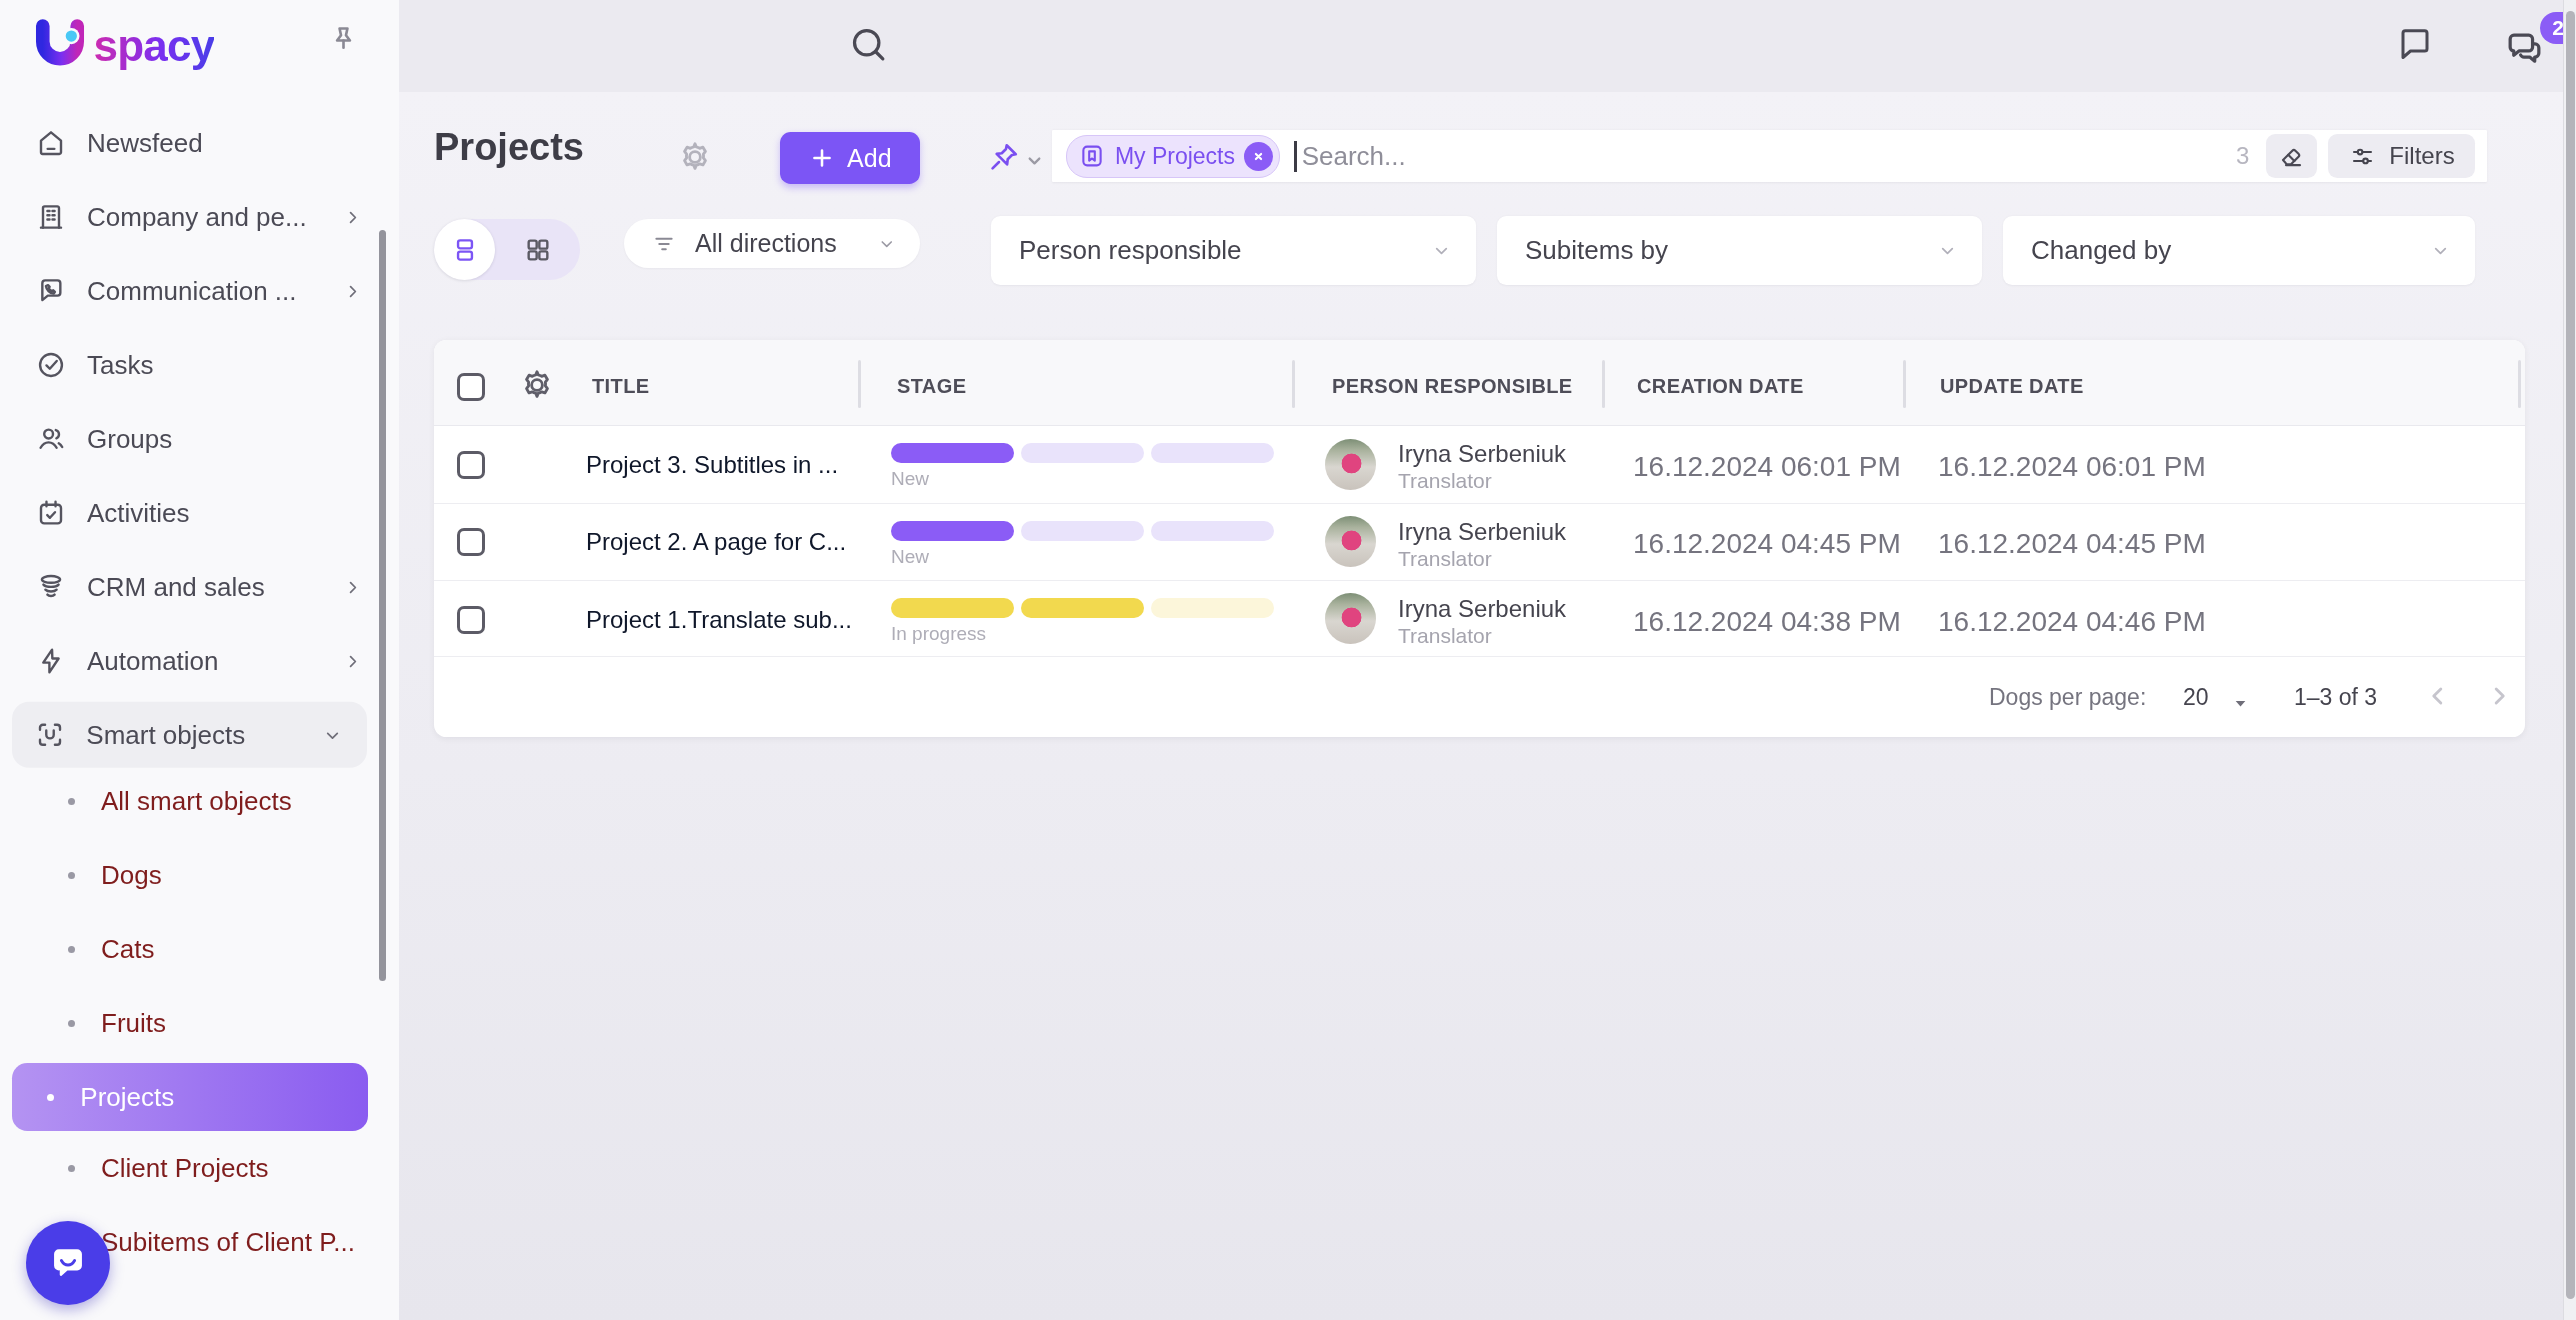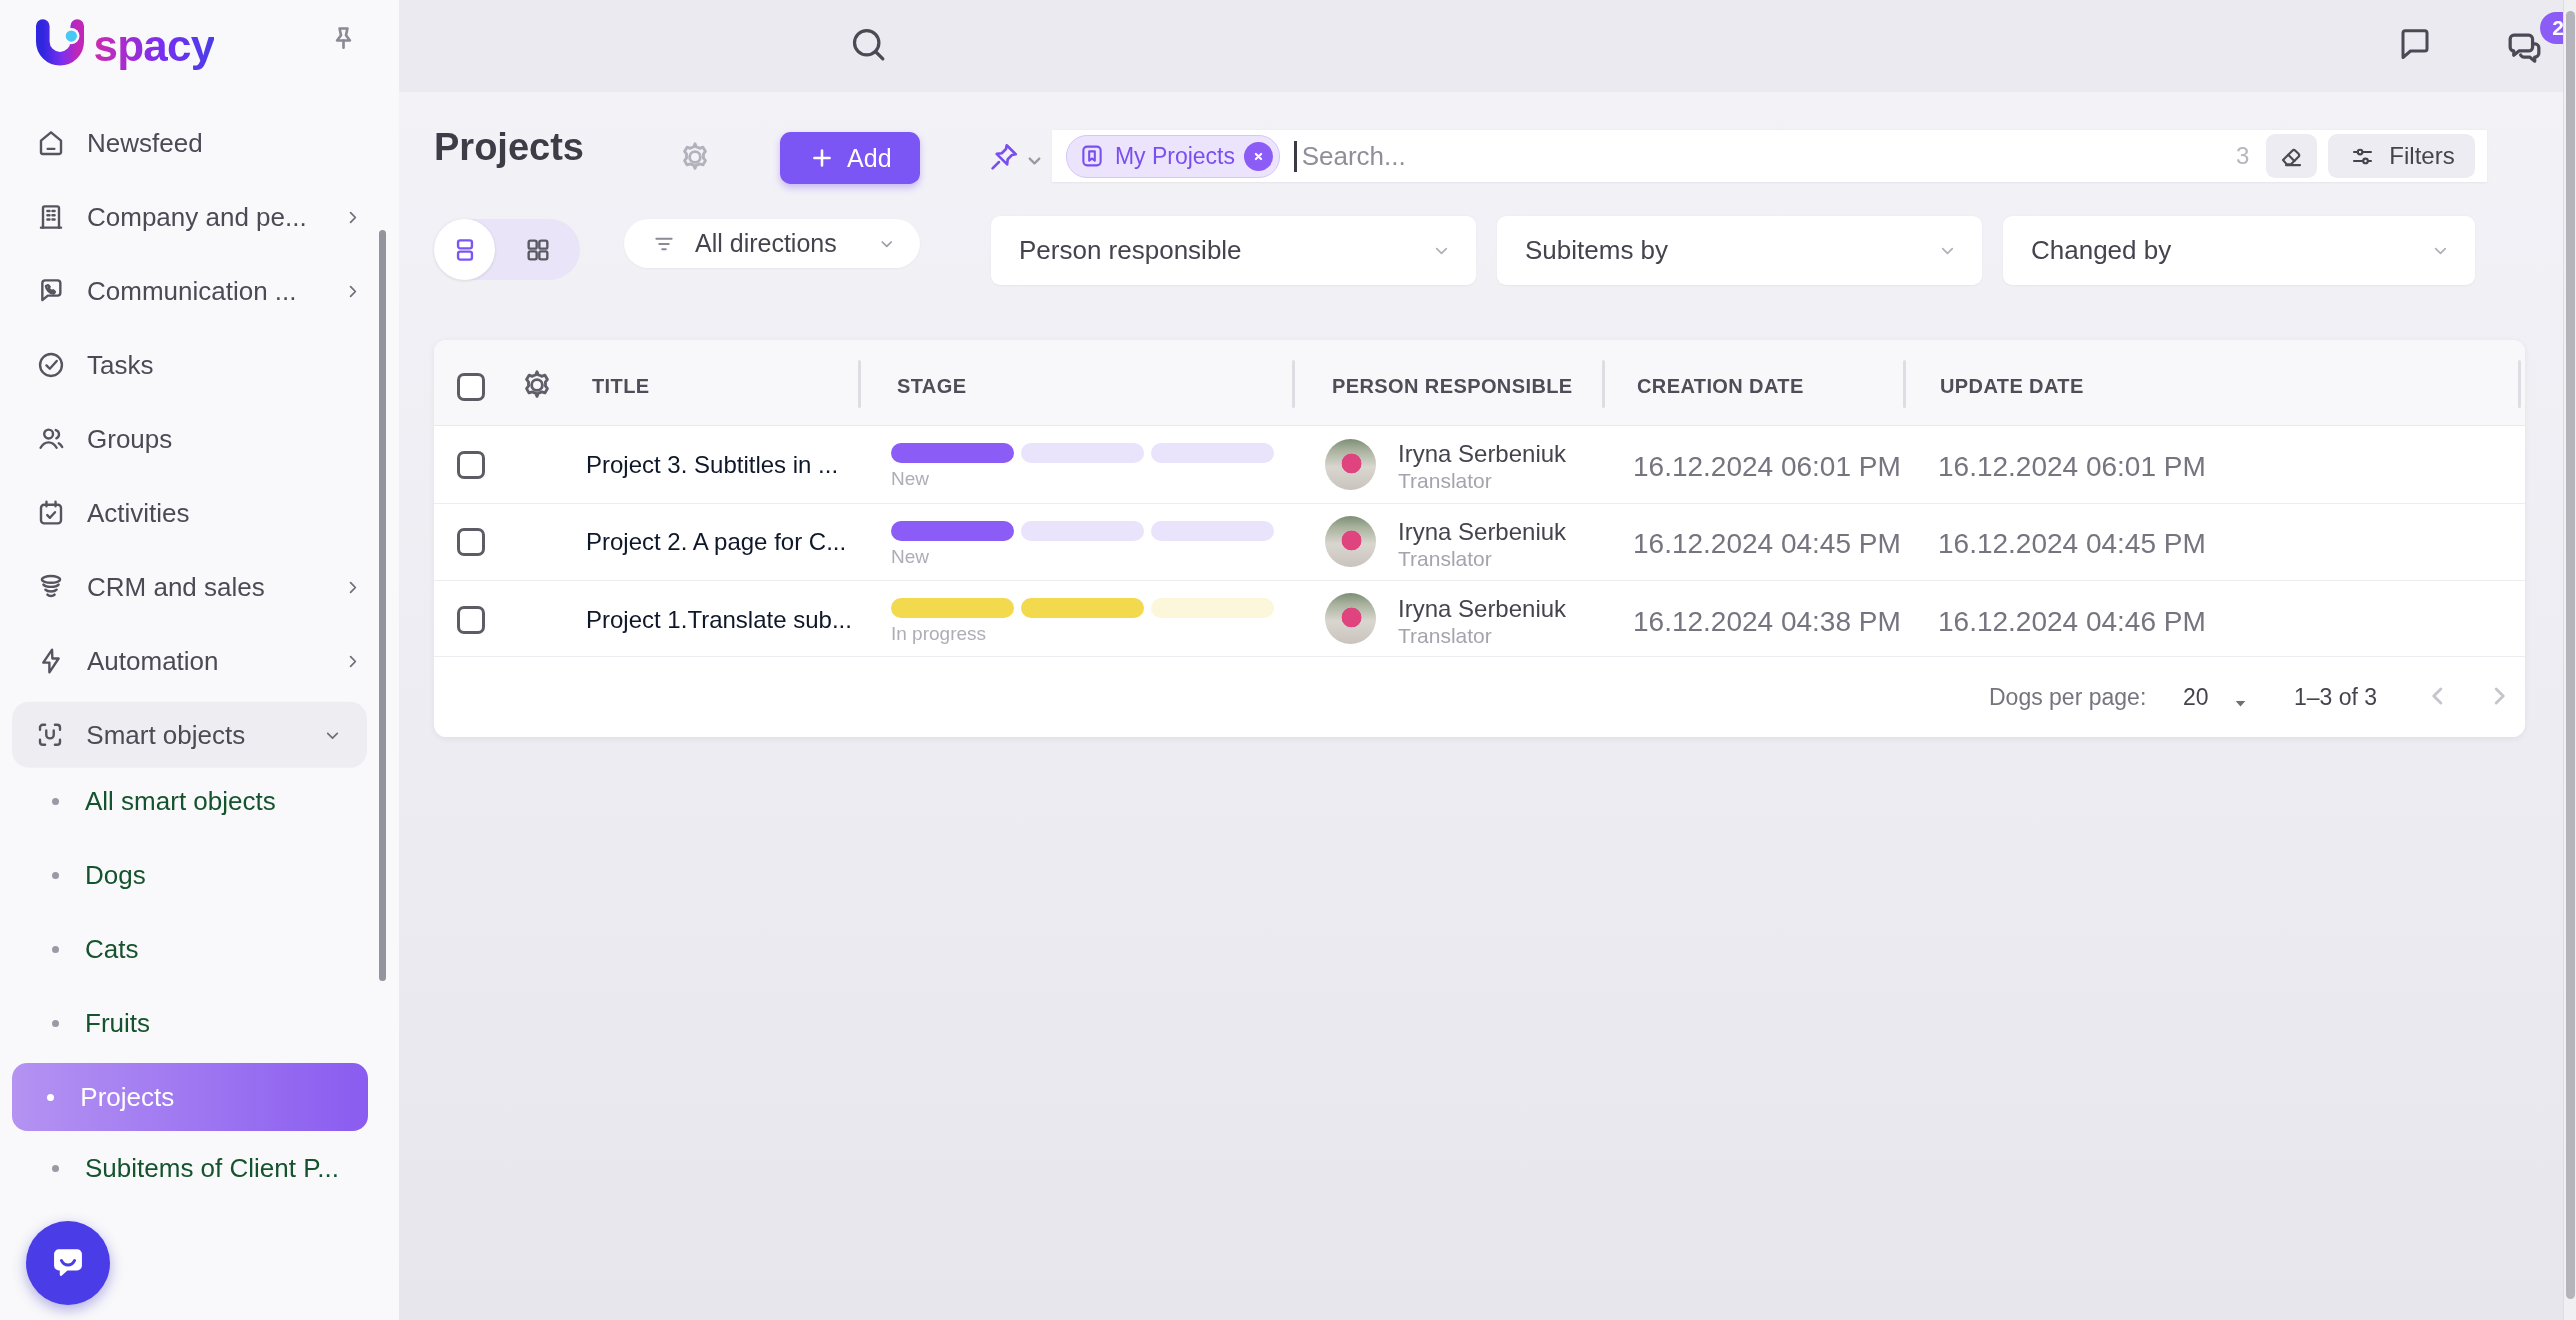--- a/index.html
+++ b/index.html
@@ -15,22 +15,22 @@
     background:linear-gradient(90deg,#cd2bb0 0%,#7a2ff0 55%,#4a3de8 100%);
     -webkit-background-clip:text;background-clip:text;color:transparent}
   .nav{position:absolute;left:0;top:106px;width:399px}
   .nav-item{height:74px;display:flex;align-items:center;padding:0 35px 0 35px;box-sizing:border-box;
     color:#4b4a55;font-size:26px;cursor:pointer}
   .nav-item .nicon{width:32px;height:32px;color:#55545f;flex:0 0 32px}
   .nav-item .nlabel{margin-left:20px;white-space:nowrap;overflow:hidden}
   .nav-item .nchev{margin-left:auto;width:23px;height:23px;color:#6f6e79}
   .nav-item.group-open{background:#eeeef2;border-radius:17px;margin:0 32px 0 12.3px;padding:0 23px 0 22px;height:66px;
     transform:translateY(3.8px)}
-  .sub-item{height:74px;display:flex;align-items:center;padding-left:52px;box-sizing:border-box;
-    font-size:26px;color:#14532d;cursor:pointer}
+  .sub-item{height:74px;display:flex;align-items:center;padding-left:68px;box-sizing:border-box;
+    font-size:26px;color:#7f1d1d;cursor:pointer}
   .bullet{width:7px;height:7px;border-radius:50%;background:#9a99a4;margin-right:26px;flex:0 0 7px}
   .sub-item.selected{background:linear-gradient(90deg,#b493f2 0%,#8a5cf0 100%);color:#fff;
     border-radius:15.3px;margin:3.1px 31px 0 12.3px;padding-left:35px;height:68px}
   .sub-item.selected .bullet{background:#fff}
   .side-thumb{position:absolute;left:379px;top:230px;width:7px;height:751px;border-radius:3.8px;background:#94949c}
   .chat-fab{position:absolute;left:26px;top:1221px;width:84px;height:84px;border-radius:50%;
     background:#4a3de8;z-index:20;display:flex;align-items:center;justify-content:center;
     box-shadow:0 4.6px 14px rgba(40,30,180,.35)}
   
   .topbar{position:absolute;left:399px;top:0;width:2177px;height:92px;background:#ebeaf0}
@@ -457,20 +457,24 @@
     <div class="sub-item">
       <span class="bullet"></span>
       <span>Fruits</span>
     </div>
     <div class="sub-item selected">
       <span class="bullet"></span>
       <span>Projects</span>
     </div>
     <div class="sub-item">
       <span class="bullet"></span>
+      <span>Client Projects</span>
+    </div>
+    <div class="sub-item">
+      <span class="bullet"></span>
       <span>Subitems of Client P...</span>
     </div>
   </div>
   <div class="side-thumb"></div>
 </div>
 
 <div class="chat-fab">
   <svg width="44" height="44" viewBox="0 0 24 24">
     <path fill="#ffffff" d="M7 4.5h10a2.6 2.6 0 0 1 2.6 2.6v6.4a2.6 2.6 0 0 1-2.6 2.6h-5.3l-3.2 2.8a.6.6 0 0 1-1-.45V16A2.6 2.6 0 0 1 4.4 13.5V7.1A2.6 2.6 0 0 1 7 4.5Z"></path>
     <path d="M8.4 10.6c.9 1.6 2.2 2.5 3.6 2.5s2.7-.9 3.6-2.5" fill="none" stroke="#4a3de8" stroke-width="1.6" stroke-linecap="round"></path>

